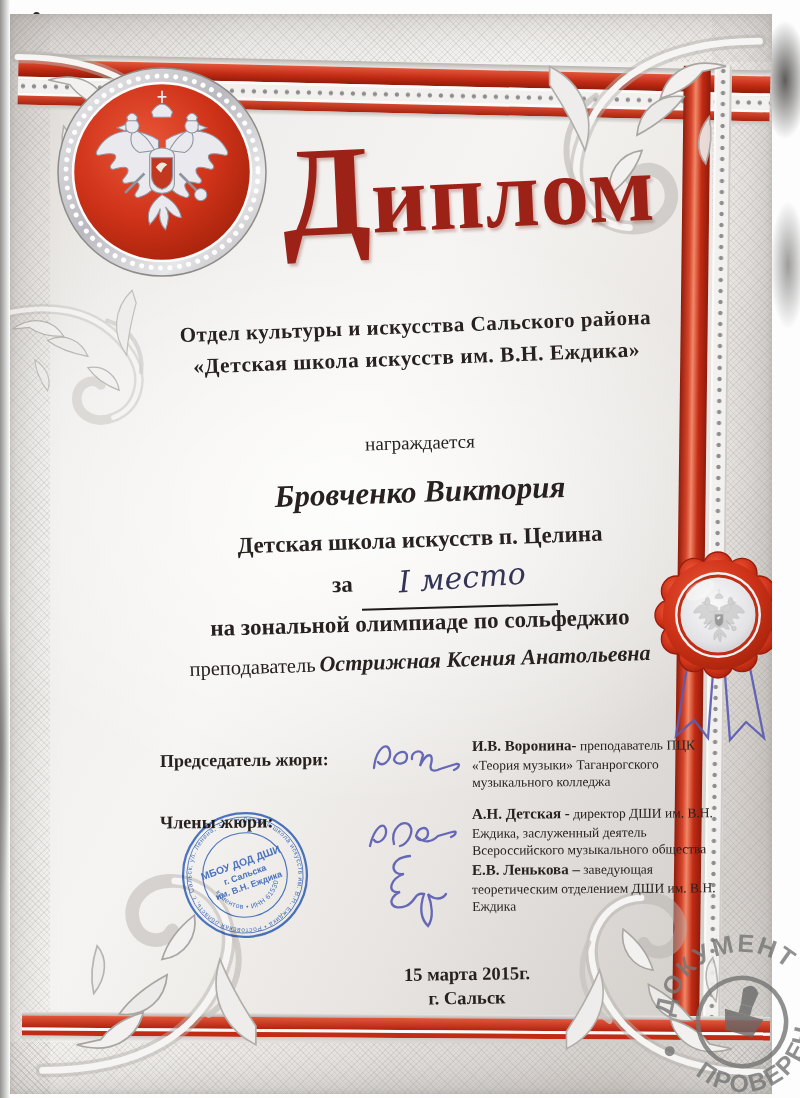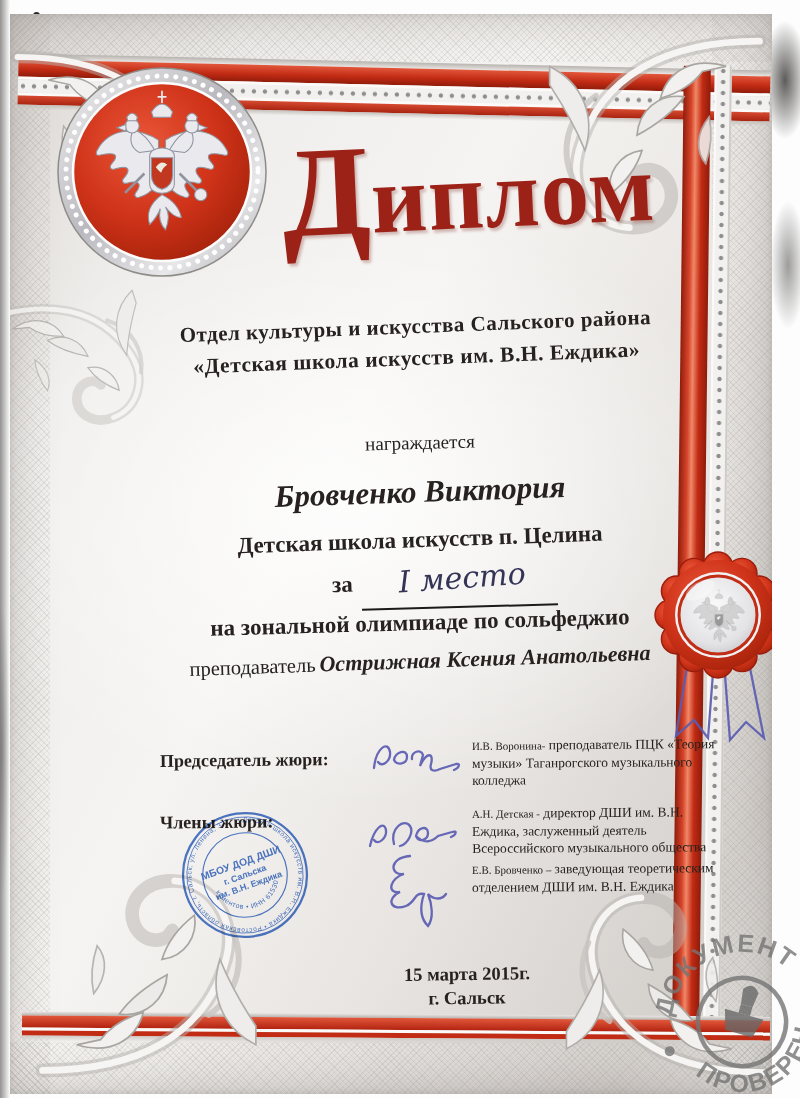--- a/index.html
+++ b/index.html
@@ -50,21 +50,21 @@
   .school{left:90px;top:513px;width:640px;font-size:23px;font-weight:bold;transform:rotate(-2deg);}
   .za{left:322px;top:558px;font-size:23px;font-weight:bold;transform:rotate(-2deg);}
   .place-line{position:absolute;left:352px;top:592px;width:196px;height:2px;background:#1d1a18;transform:rotate(-1.6deg);}
   .place-hand{left:362px;top:546px;width:180px;text-align:center;font-family:"DejaVu Serif",serif;font-style:italic;font-size:30px;color:#343457;transform:rotate(-4deg);}
   .event{left:90px;top:596px;width:640px;font-size:23px;font-weight:bold;transform:rotate(-1.6deg);}
   .teacher{left:80px;top:634px;width:660px;transform:rotate(-2deg);}
   .teacher .lbl{font-size:20.5px;}
   .teacher .nm{font-size:22px;font-weight:bold;font-style:italic;}
   .jury-label{font-size:18px;font-weight:bold;transform:rotate(-.6deg);}
   .jury-entry{width:258px;font-size:13.5px;line-height:1.3;transform:rotate(-.4deg);}
-  .jury-entry .nm{font-size:11px;font-weight:normal;margin-top:37px;}
+  .jury-entry .nm{font-size:15px;font-weight:bold;margin-top:37px;}
   .footer-date{left:352px;top:950px;width:210px;font-size:18.5px;font-weight:bold;transform:rotate(-.8deg);}
   .footer-city{left:352px;top:974px;width:210px;font-size:18.5px;font-weight:bold;transform:rotate(-.8deg);}
   .sig{position:absolute;}
   .sig path{stroke:#5a5cb2;stroke-width:2.3;fill:none;stroke-linecap:round;opacity:.92;}
   .stamp-blue{position:absolute;left:160px;top:786px;mix-blend-mode:multiply;opacity:.92;}
   .verified{position:absolute;left:642px;top:922px;opacity:.8;}
   svg{display:block;}
 </style>
 </head>
 <body>
@@ -251,21 +251,21 @@
     <svg class="sig" style="left:360px;top:834px;" width="100" height="86" viewBox="0 0 100 86">
       <path d="M40,8 C18,10 20,28 34,26 C20,30 16,46 30,44 C16,50 20,64 36,58 C46,54 44,44 54,46 C50,58 50,70 58,78 C64,70 62,56 58,46 C64,52 72,52 76,46"></path>
     </svg>
 
     <div class="t jury-entry" style="left:462px;top:790px;">
       <span class="nm">А.Н. Детская -</span>
       <span>директор ДШИ им. В.Н. Еждика, заслуженный деятель Всероссийского музыкального общества</span>
     </div>
 
     <div class="t jury-entry" style="left:462px;top:846px;">
-      <span class="nm">Е.В. Бровченко –</span>
+      <span class="nm">Е.В. Ленькова –</span>
       <span>заведующая теоретическим отделением ДШИ им. В.Н. Еждика</span>
     </div>
 
     <svg class="stamp-blue" width="150" height="150" viewBox="0 0 160 160">
       <g transform="rotate(-8 80 80)" fill="#3f6fc8" font-family="Liberation Sans, sans-serif">
         <circle cx="80" cy="80" r="66" fill="none" stroke="#3f6fc8" stroke-width="2.4"></circle>
         <circle cx="80" cy="80" r="62" fill="none" stroke="#3f6fc8" stroke-width="0.9"></circle>
         <circle cx="80" cy="80" r="45" fill="none" stroke="#3f6fc8" stroke-width="1.2"></circle>
         <defs>
           <path id="stampOuter" d="M80,23 a57,57 0 1 1 -0.05,0"></path>

